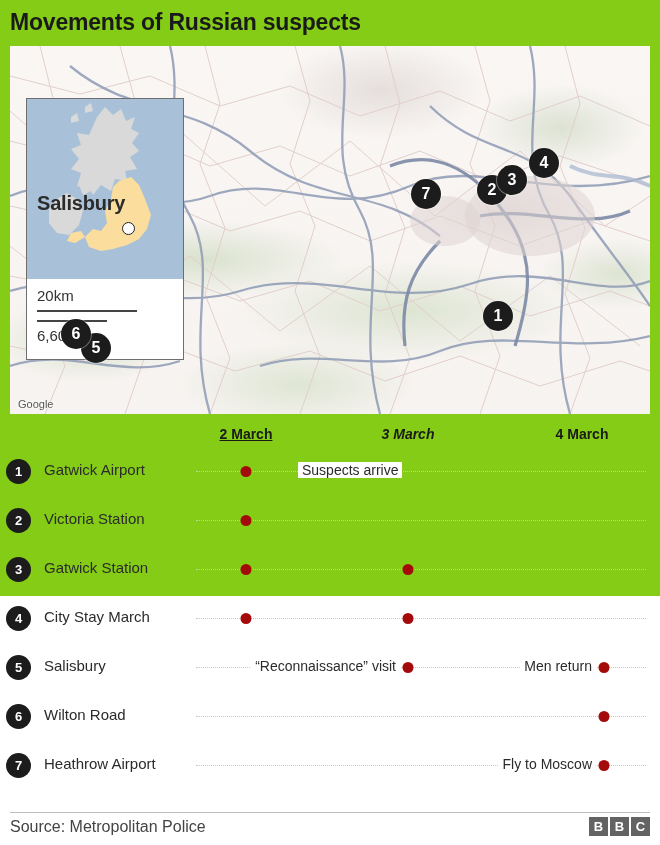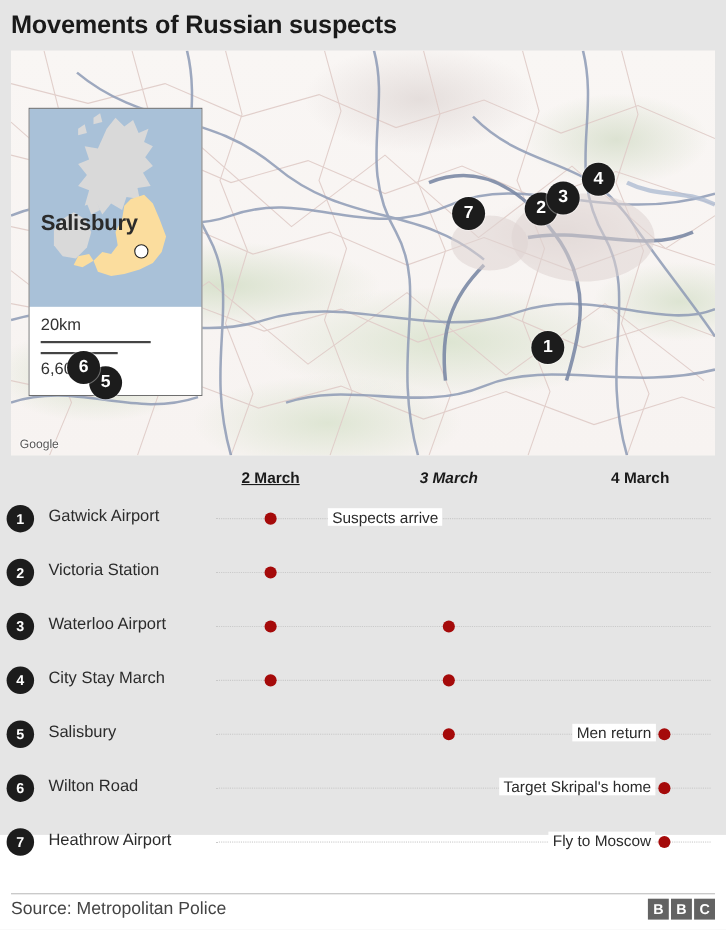--- a/index.html
+++ b/index.html
@@ -1,21 +1,21 @@
 <!DOCTYPE html>
 <html><head>
 <meta charset="utf-8">
 <style>
   html,body{margin:0;padding:0;background:#fff;}
   body{
     width:660px;height:845px;overflow:hidden;
     font-family:"Liberation Sans","DejaVu Sans",sans-serif;
     color:#222;
   }
-  .wrap{width:660px;height:759px;position:relative;background:#e5e5e5;}
+  .wrap{width:660px;height:596px;position:relative;background:#84cc16;}
 
   
   .title{
     position:absolute;left:10px;top:8px;width:640px;
     font-size:23px;font-weight:bold;color:#1a1a1a;
     letter-spacing:-0.2px;line-height:28px;
   }
 
   
   .map{
@@ -212,45 +212,45 @@
           <div class="dot" style="left: 246px; background: rgb(165, 10, 10);"></div>
         </div>
         <div class="row">
           <div class="badge">2</div>
           <div class="place">Victoria Station</div>
           <div class="leader"></div>
           <div class="dot" style="left: 246px; background: rgb(165, 10, 10);"></div>
         </div>
         <div class="row">
           <div class="badge">3</div>
-          <div class="place">Waterloo Airport</div>
+          <div class="place">Gatwick Station</div>
           <div class="leader"></div>
           <div class="dot" style="left: 246px; background: rgb(165, 10, 10);"></div>
           <div class="dot" style="left: 408px; background: rgb(165, 10, 10);"></div>
         </div>
         <div class="row">
           <div class="badge">4</div>
           <div class="place">City Stay March</div>
           <div class="leader"></div>
           <div class="dot" style="left: 246px; background: rgb(165, 10, 10);"></div>
           <div class="dot" style="left: 408px; background: rgb(165, 10, 10);"></div>
         </div>
         <div class="row">
           <div class="badge">5</div>
           <div class="place">Salisbury</div>
           <div class="leader"></div>
+          <div class="evt left" style="left: 408px;">“Reconnaissance” visit</div>
           <div class="dot" style="left: 408px; background: rgb(165, 10, 10);"></div>
           <div class="evt left" style="left: 604px;">Men return</div>
           <div class="dot" style="left: 604px; background: rgb(165, 10, 10);"></div>
         </div>
         <div class="row">
           <div class="badge">6</div>
           <div class="place">Wilton Road</div>
           <div class="leader"></div>
-          <div class="evt left" style="left: 604px;">Target Skripal's home</div>
           <div class="dot" style="left: 604px; background: rgb(165, 10, 10);"></div>
         </div>
         <div class="row">
           <div class="badge">7</div>
           <div class="place">Heathrow Airport</div>
           <div class="leader"></div>
           <div class="evt left" style="left: 604px;">Fly to Moscow</div>
           <div class="dot" style="left: 604px; background: rgb(165, 10, 10);"></div>
         </div>
       </div>

